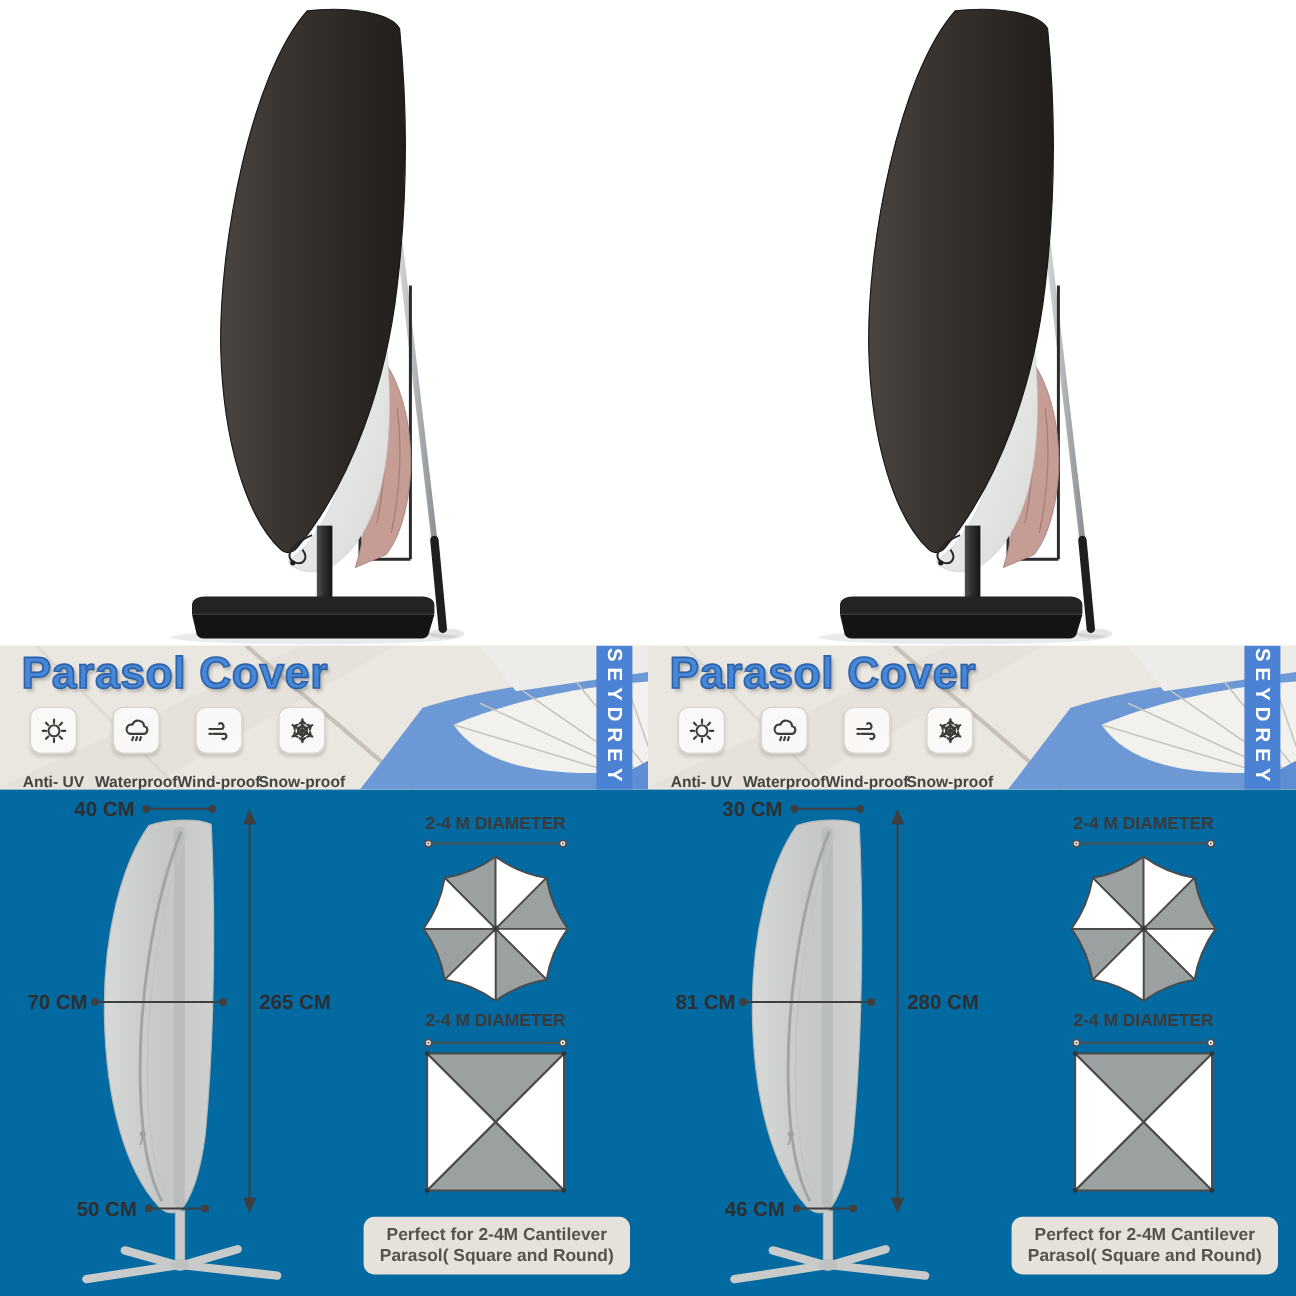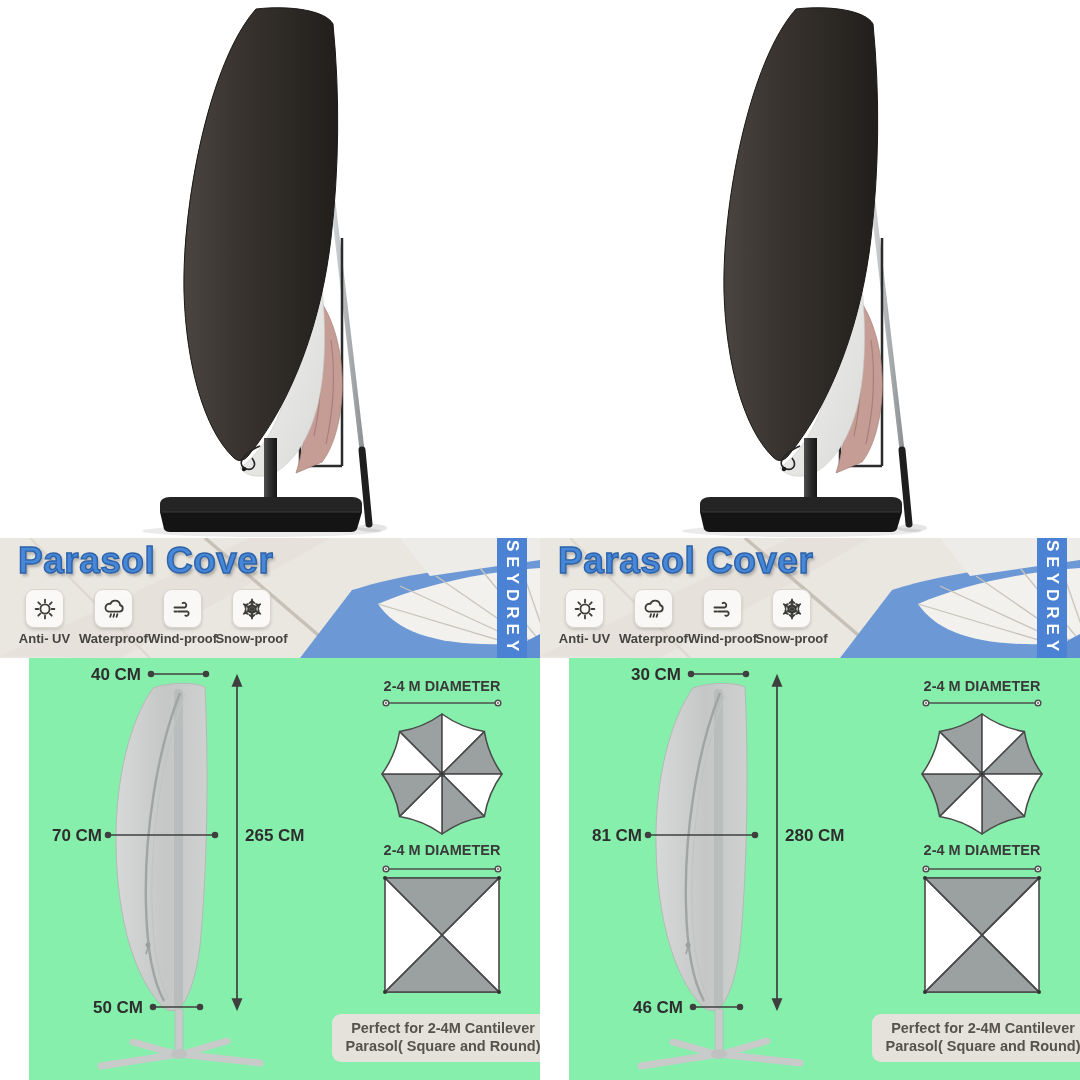--- a/index.html
+++ b/index.html
@@ -12,25 +12,25 @@
   .banner-bg{position:absolute;inset:0;}
   .banner-title{position:absolute;left:18px;top:2px;margin:0;font-size:37px;font-weight:800;
       color:#4787d8;-webkit-text-stroke:1.4px #2d62a8;letter-spacing:.5px;
       text-shadow:2px 3px 3px rgba(100,100,100,.45);}
   .features{position:absolute;left:10px;top:51px;display:flex;}
   .feature{width:69px;display:flex;flex-direction:column;align-items:center;}
   .icon-box{width:37px;height:37px;border-radius:9px;background:rgba(253,252,250,.85);
       border:1px solid #d9d4cc;box-shadow:0 2px 3px rgba(0,0,0,.14);
       display:flex;align-items:center;justify-content:center;}
   .icon-box svg{stroke:#3c3c38;fill:none;stroke-width:1.8;stroke-linecap:round;stroke-linejoin:round;}
-  .feature-label{margin-top:3px;font-size:13px;font-weight:700;color:#45443f;white-space:nowrap;}
+  .feature-label{margin-top:16px;font-size:13px;font-weight:700;color:#45443f;white-space:nowrap;}
   .brand-bar{position:absolute;right:13px;top:0;bottom:0;width:30px;background:#4b82d4;
       color:#ffffff;writing-mode:vertical-rl;text-align:center;font-size:17px;font-weight:800;
       letter-spacing:5px;display:flex;align-items:center;justify-content:center;}
-  .bottom{position:absolute;top:658px;left:0;width:540px;height:422px;background:#86efac;margin-left:29px;}
+  .bottom{position:absolute;top:658px;left:0;width:540px;height:422px;background:#0369a1;}
   .bottom svg text{font-family:"Liberation Sans","DejaVu Sans",sans-serif;}
   text.dim{font-size:17px;font-weight:800;fill:#2e2e2e;}
   text.dia{font-size:14.5px;font-weight:800;fill:#3a3a3a;text-anchor:middle;}
   text.note{font-size:14.5px;font-weight:800;fill:#56524c;text-anchor:middle;}
 </style>
 </head>
 <body>
 
 <svg width="0" height="0" style="position:absolute" aria-hidden="true">
 <defs>

